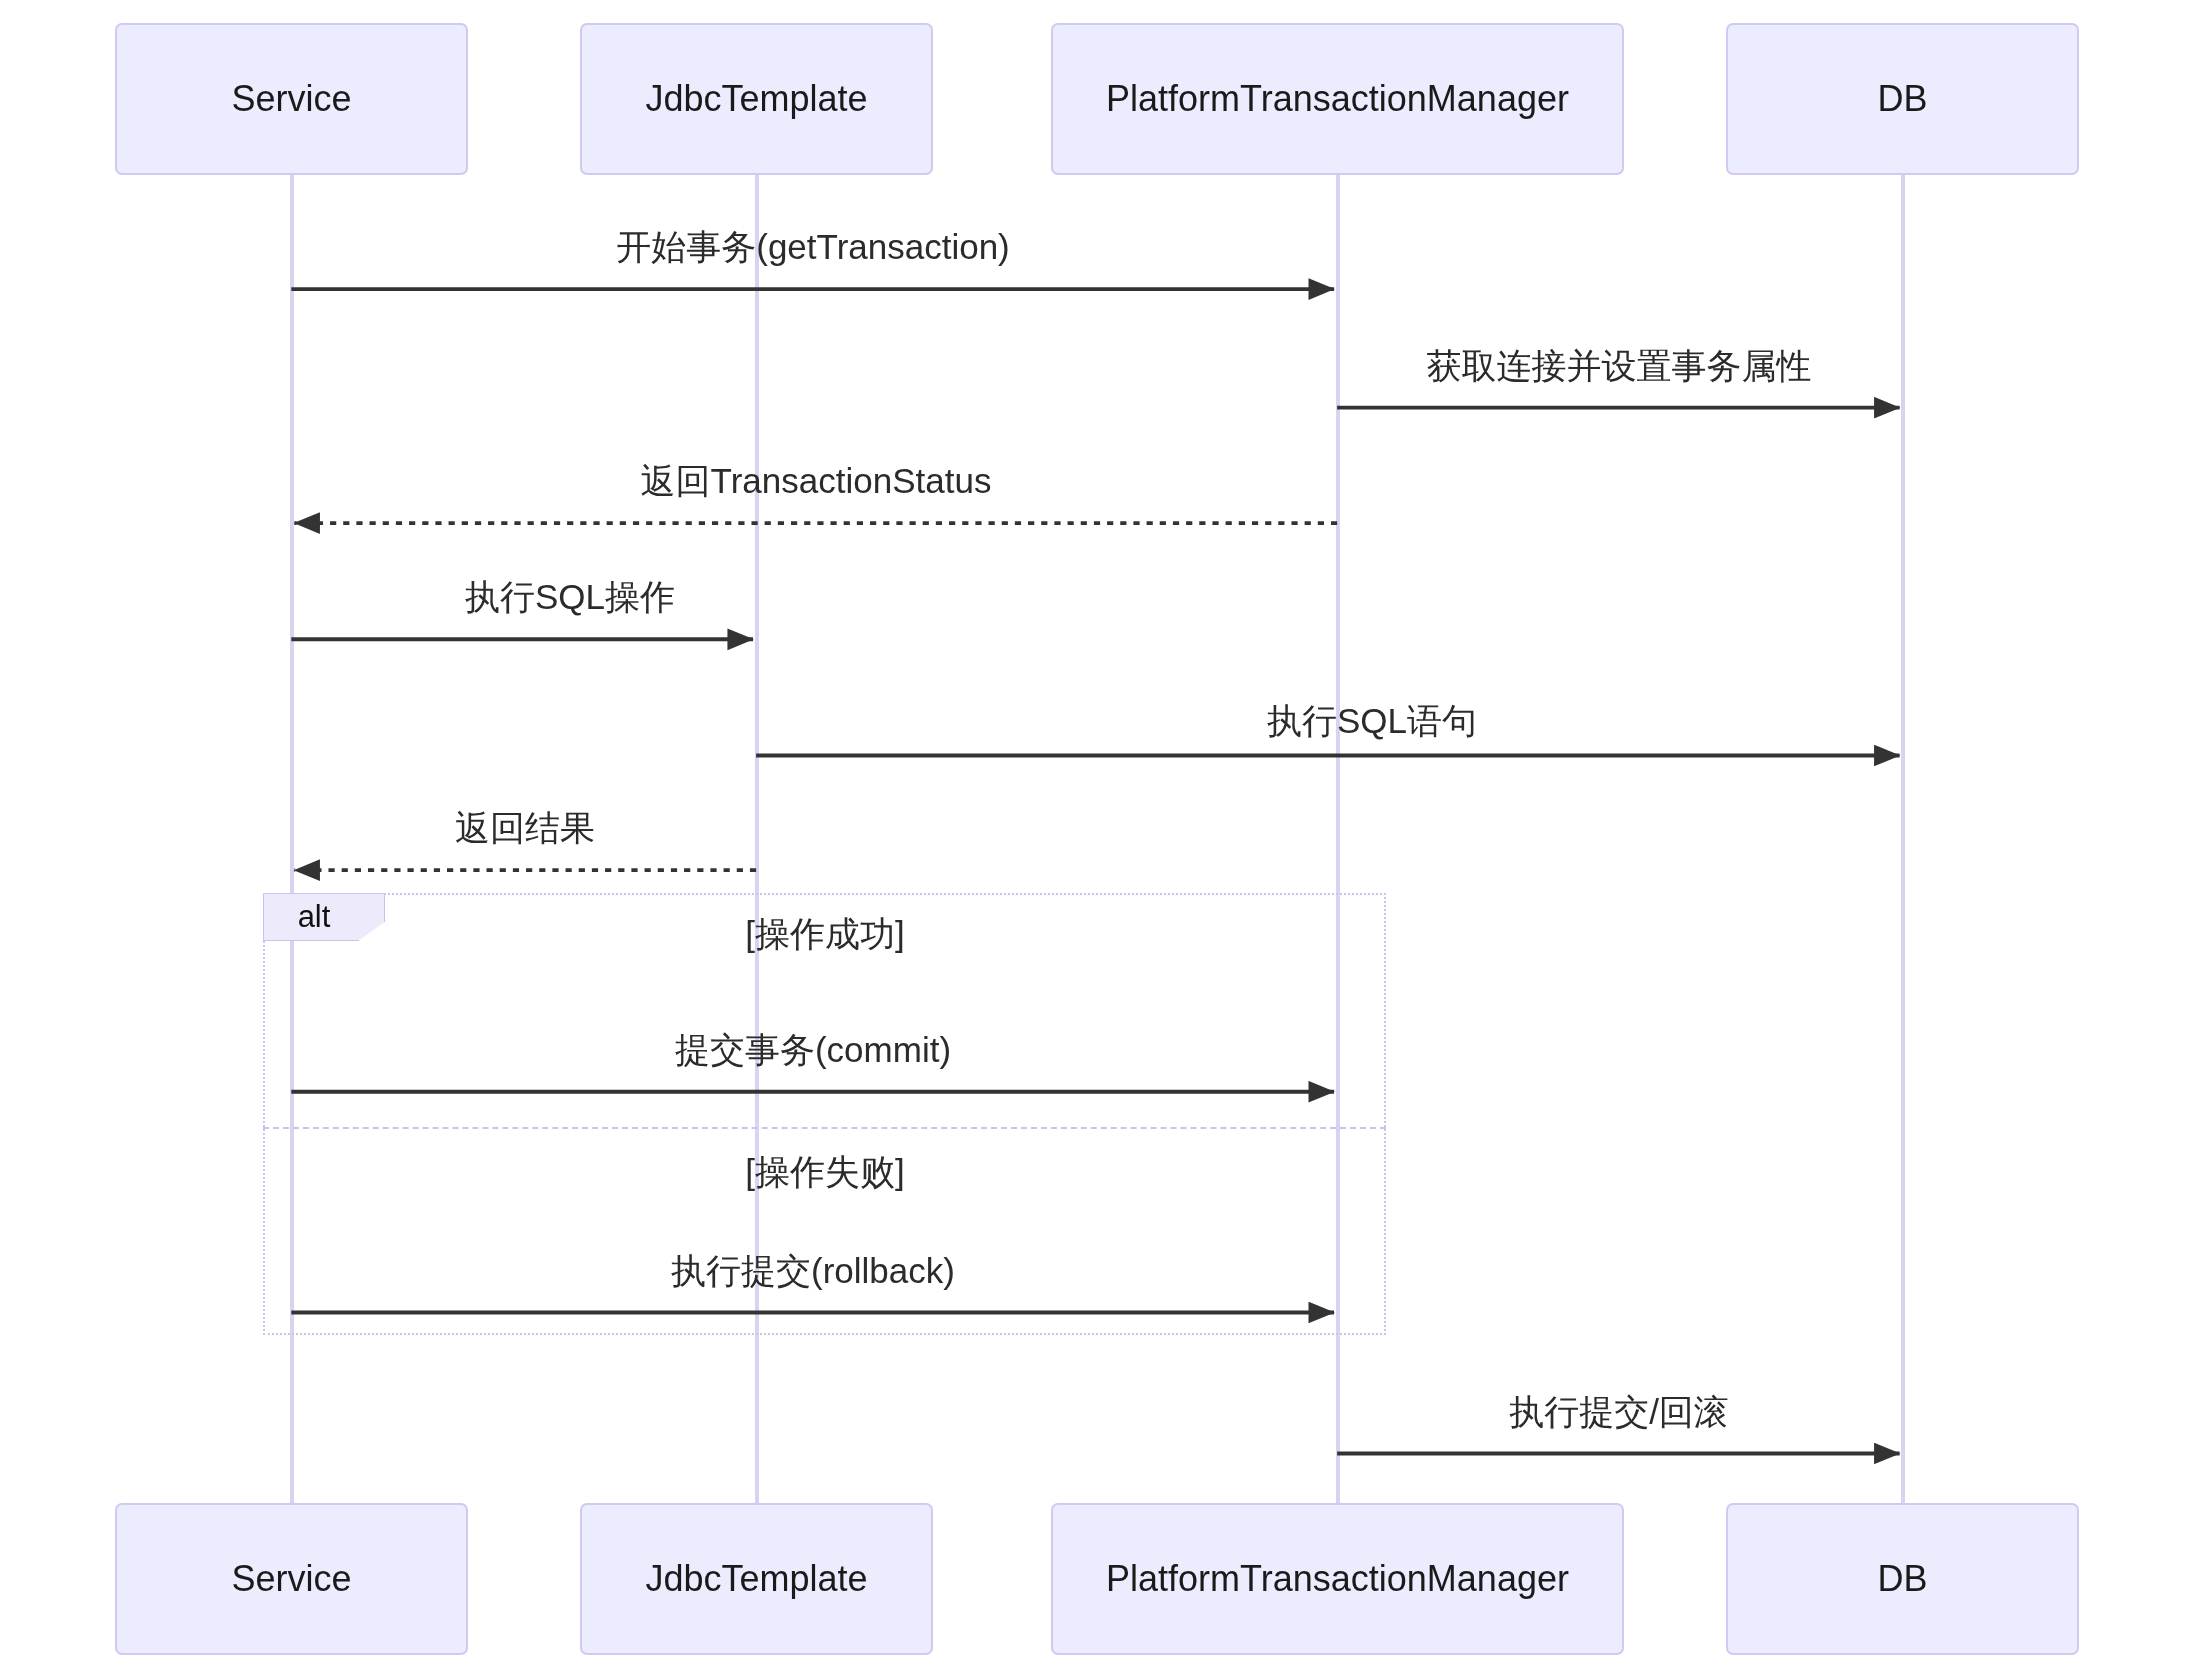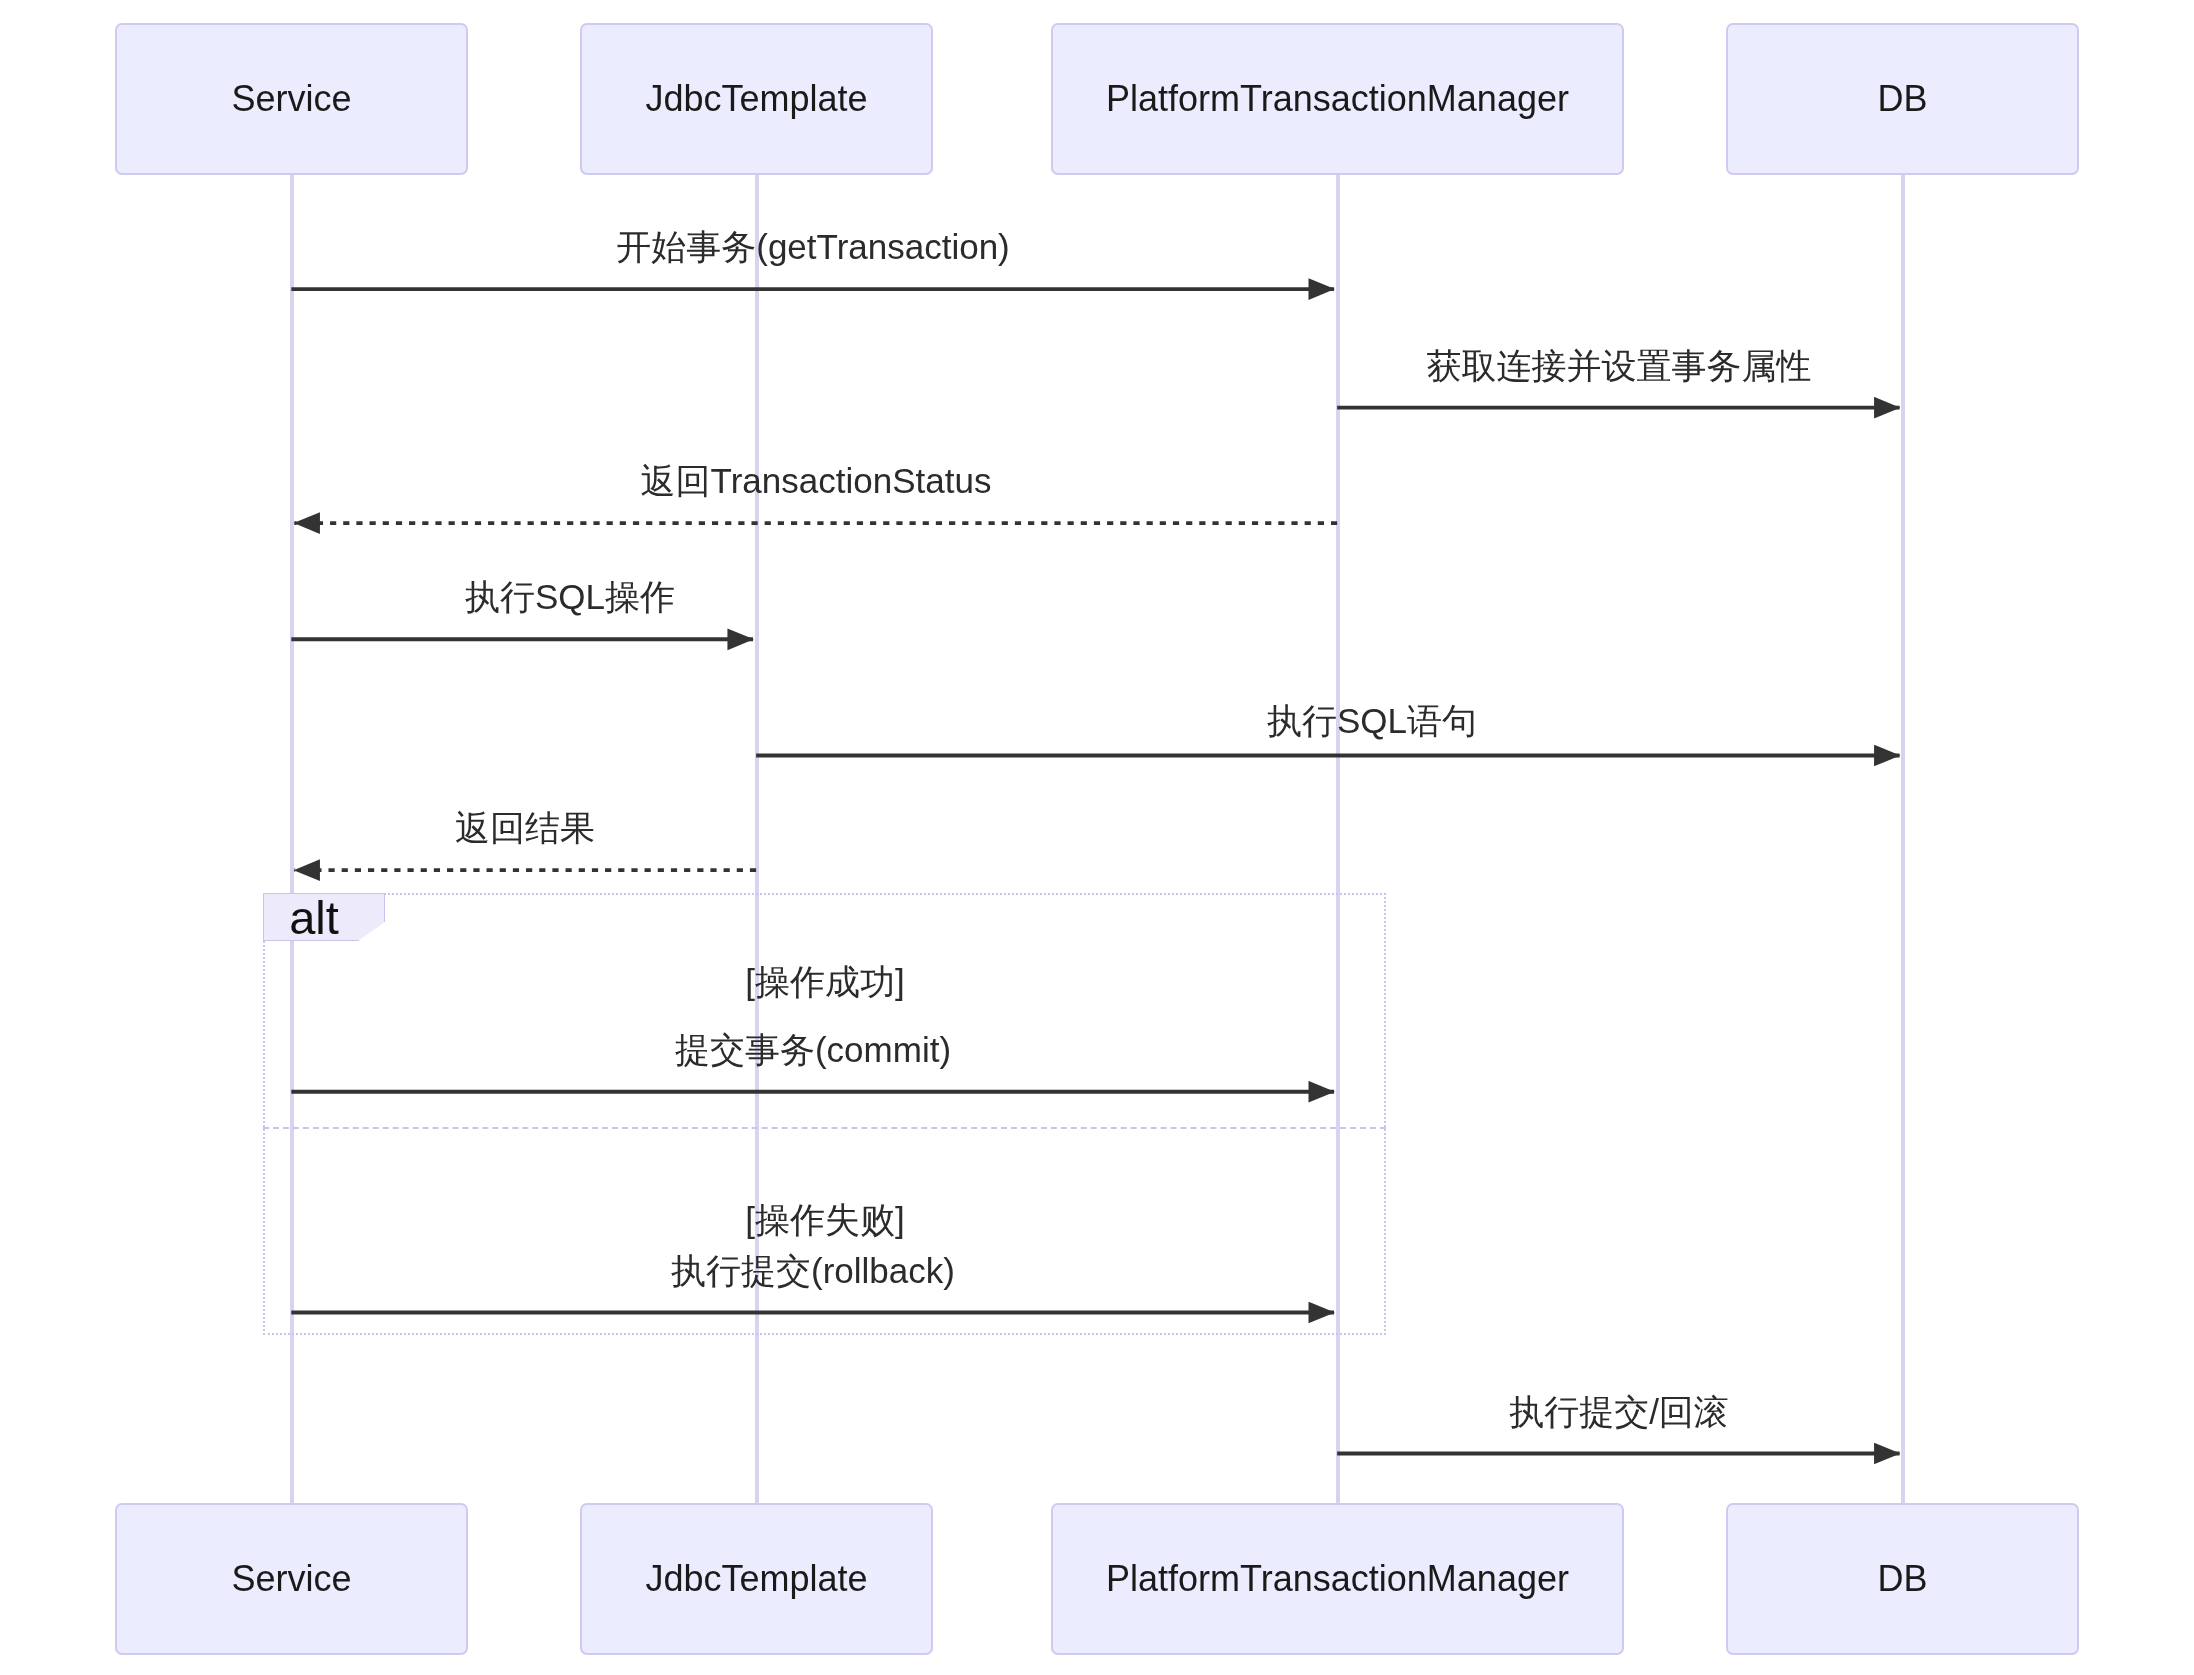--- a/index.html
+++ b/index.html
@@ -56,32 +56,31 @@
   .alt-label {
     position: absolute;
     background: var(--label-fill, #EDEAFB);
     border: 1.5px solid var(--frame, #CCC3EC);
     box-sizing: border-box;
     clip-path: polygon(0 0, 100% 0, 100% 60%, 78% 100%, 0 100%);
     display: flex;
     align-items: center;
     justify-content: center;
     padding-right: 20px;
-    font-size: 47px;
+    font-size: 31px;
     color: #111111;
     z-index: 3;
   }
   .cond-label {
     position: absolute;
     transform: translate(-50%, -50%);
     font-size: 35px;
     color: #2b2b2b;
     white-space: nowrap;
     z-index: 3;
-    margin-top: 48px;
   }
 </style>
 </head>
 <body>
 
 <div id="canvas" style="--actor-fill: #ECECFF; --actor-border: #D2C9F1; --lifeline: #D9D2F0; --frame: #CCC3EC; --label-fill: #EDEAFB;">
     <div class="lifeline" style="left: 290px; top: 174px; height: 1330px;"></div>
     <div class="actor-box" style="left: 115px; top: 22.5px; width: 353px; height: 152px;">Service</div>
     <div class="actor-box" style="left: 115px; top: 1503px; width: 353px; height: 152px;">Service</div>
     <div class="lifeline" style="left: 755px; top: 174px; height: 1330px;"></div>

